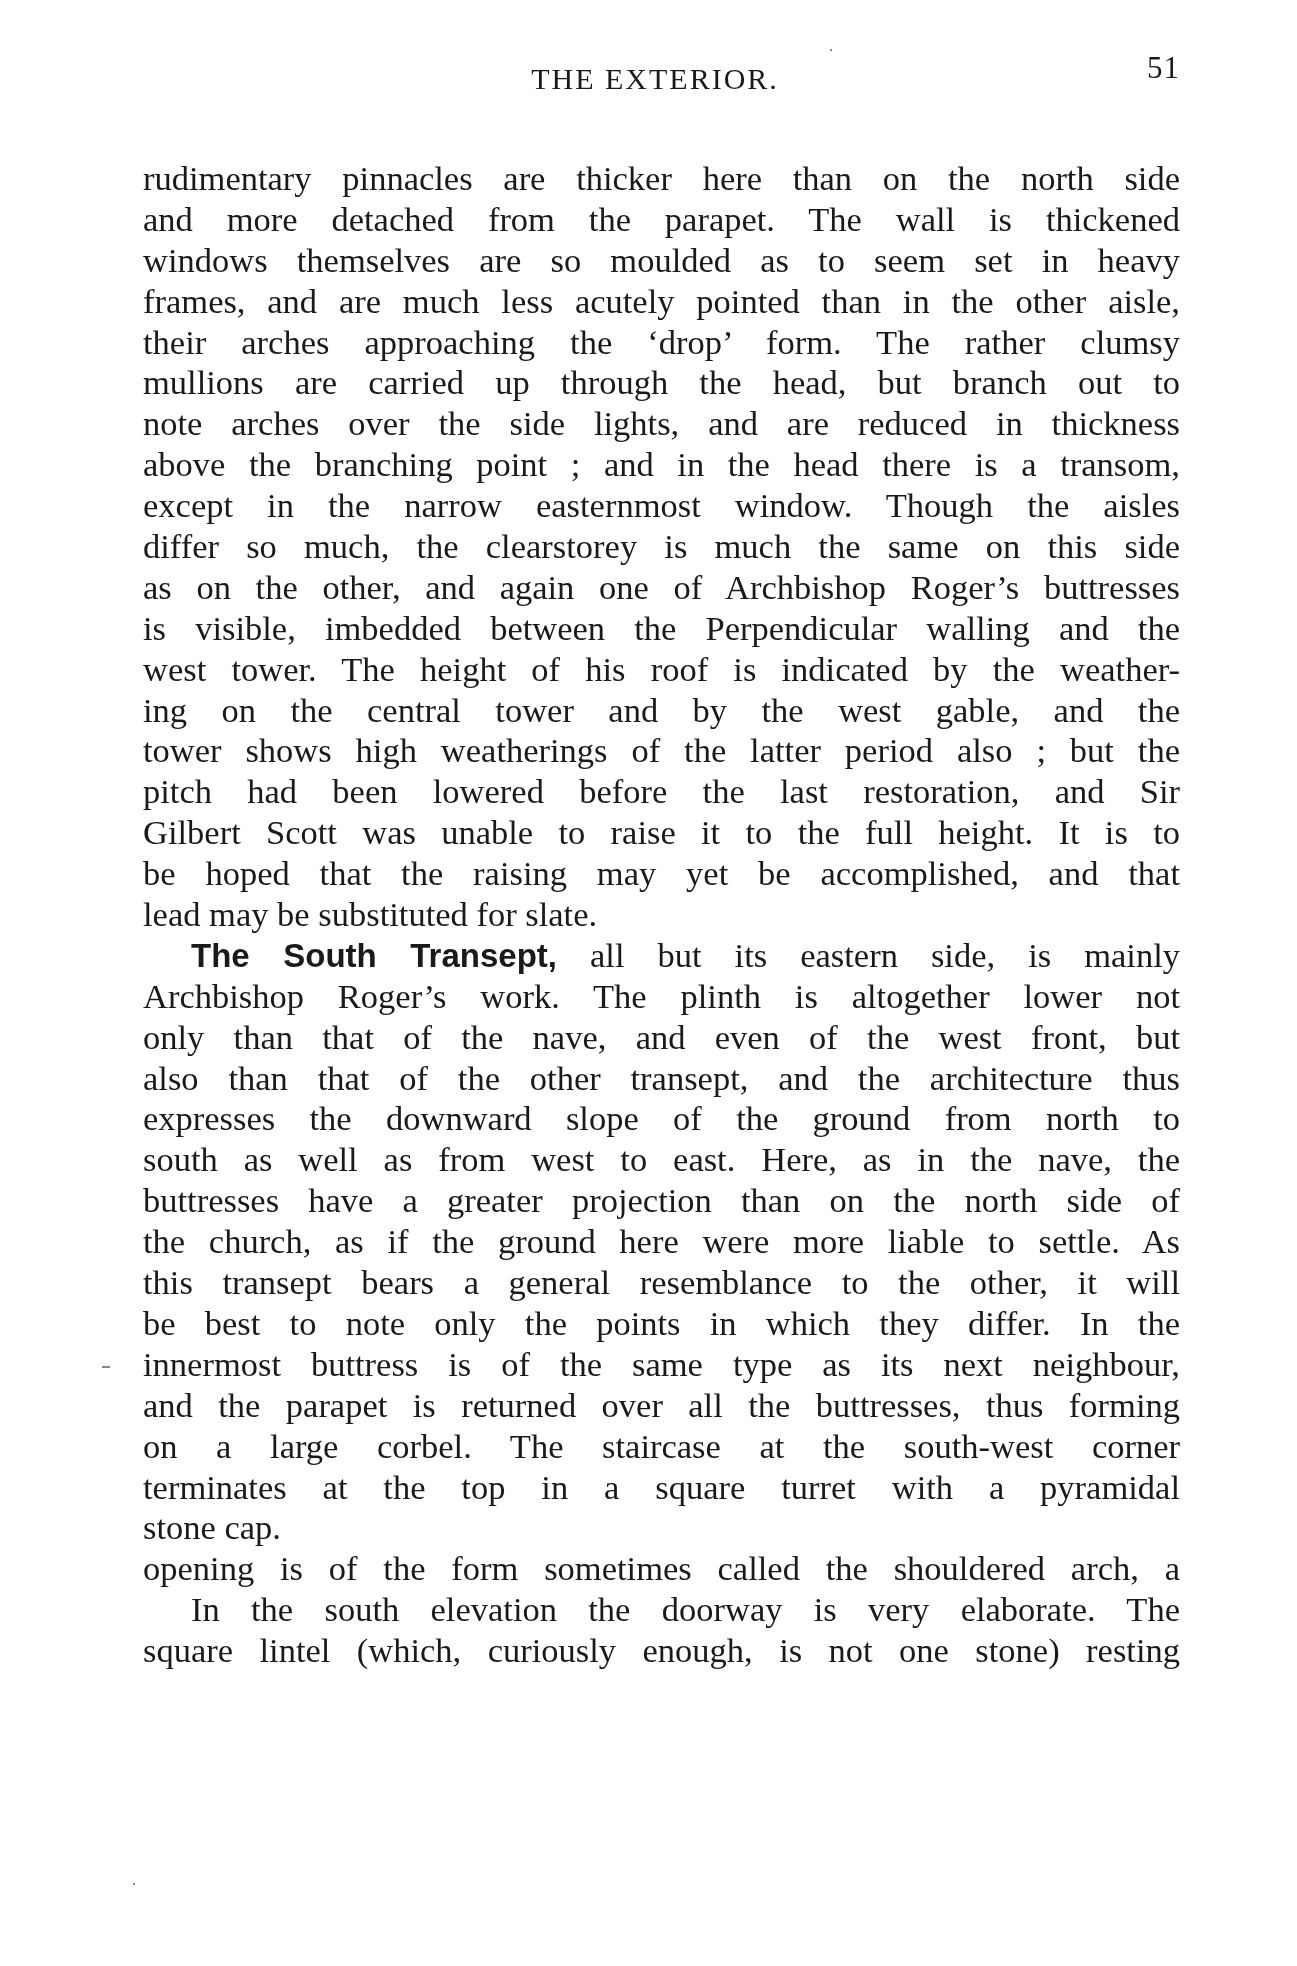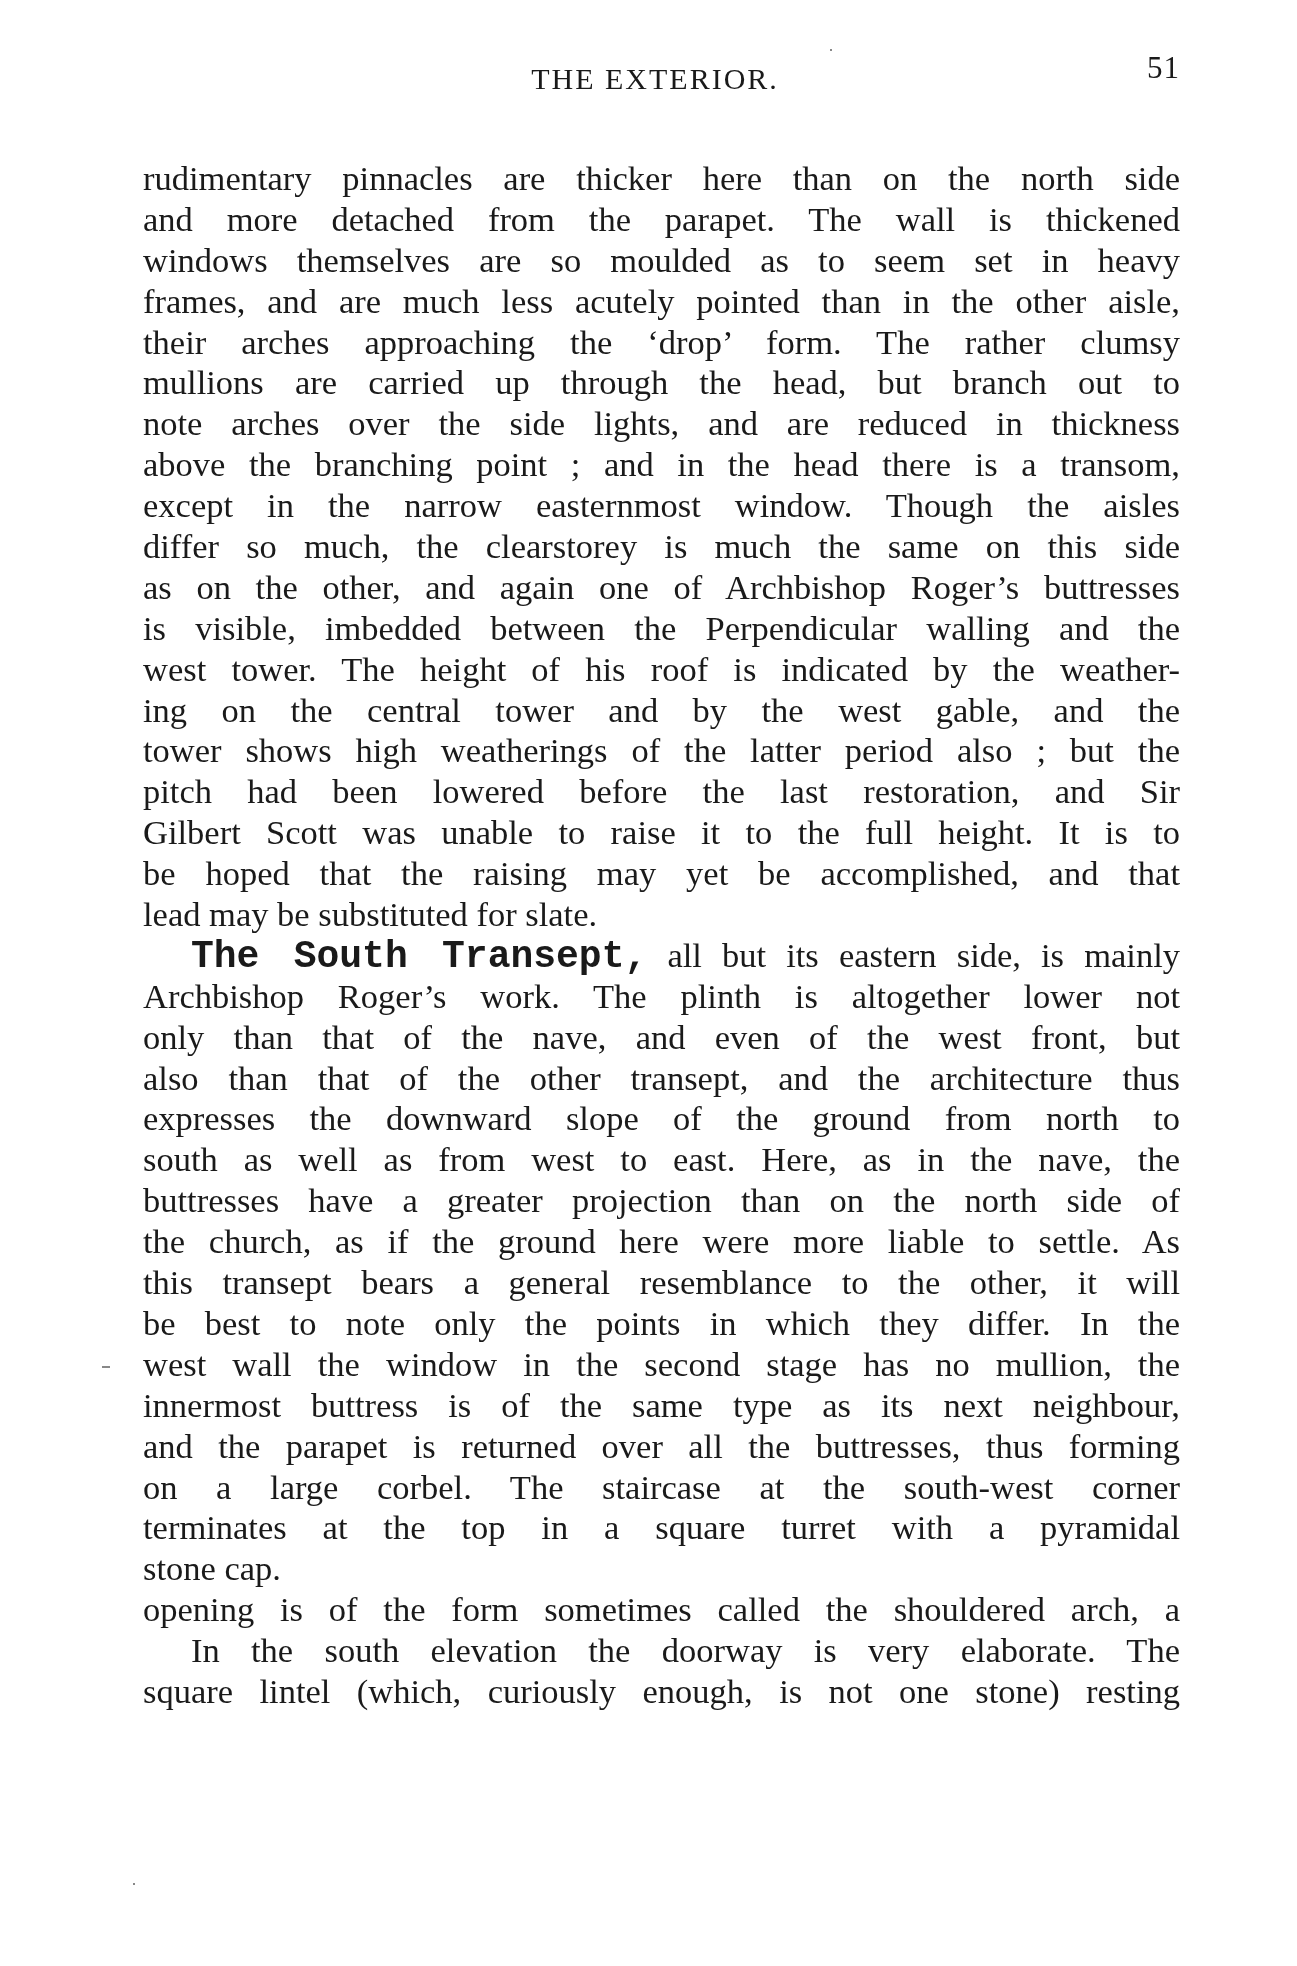--- a/index.html
+++ b/index.html
@@ -10,21 +10,21 @@
   }
   .running-title { position:absolute; left:0; width:100%; text-align:center; top:8px;margin-top:12px; }
   .page-number { position:absolute; right:0; top:8px; font-size:31px; letter-spacing:1px; }
   .body-text {
     position:absolute; top:158px; left:132px; width:1048px;
     font-family:"Liberation Serif", serif; font-size:34.5px; line-height:40.9px;
   }
   .line { display:block; white-space:nowrap; text-align:justify; text-align-last:justify; height:40.9px; overflow:visible;margin-left:11px; }
   .line.last { text-align-last:left; }
   .line.indent { padding-left:48px; }
-  .run-in { font-family:Liberation Mono, monospace; font-weight:bold; font-size:38px; }
+  .run-in { font-family:Liberation Sans, sans-serif; font-weight:bold; font-size:33px; }
   .mark { position:absolute; background:#888; }
   .mark.dash { left:102px; top:1366px; width:8px; height:2px; }
   .mark.dot { left:133px; top:1883px; width:2px; height:2px; }
   .mark.dot2 { left:830px; top:49px; width:2px; height:2px; }
 </style>
 </head>
 <body>
 
 <div class="header">
   <div class="running-title">THE EXTERIOR.</div>
@@ -59,21 +59,20 @@
     <span class="line indent"><span class="run-in">The South Transept,</span><span> all but its eastern side, is mainly</span></span>
     <span class="line">Archbishop Roger’s work.  The plinth is altogether lower not</span>
     <span class="line">only than that of the nave, and even of the west front, but</span>
     <span class="line">also than that of the other transept, and the architecture thus</span>
     <span class="line">expresses the downward slope of the ground from north to</span>
     <span class="line">south as well as from west to east.  Here, as in the nave, the</span>
     <span class="line">buttresses have a greater projection than on the north side of</span>
     <span class="line">the church, as if the ground here were more liable to settle.  As</span>
     <span class="line">this transept bears a general resemblance to the other, it will</span>
     <span class="line">be best to note only the points in which they differ.  In the</span>
-    <span class="line">west wall the window in the second stage has no mullion, the</span>
     <span class="line">innermost buttress is of the same type as its next neighbour,</span>
     <span class="line">and the parapet is returned over all the buttresses, thus forming</span>
     <span class="line">on a large corbel.  The staircase at the south-west corner</span>
     <span class="line">terminates at the top in a square turret with a pyramidal</span>
     <span class="line last">stone cap.</span>
   </div>
 
   <div class="paragraph">
     <span class="line">opening is of the form sometimes called the shouldered arch, a</span>
     <span class="line indent">In the south elevation the doorway is very elaborate.  The</span>

